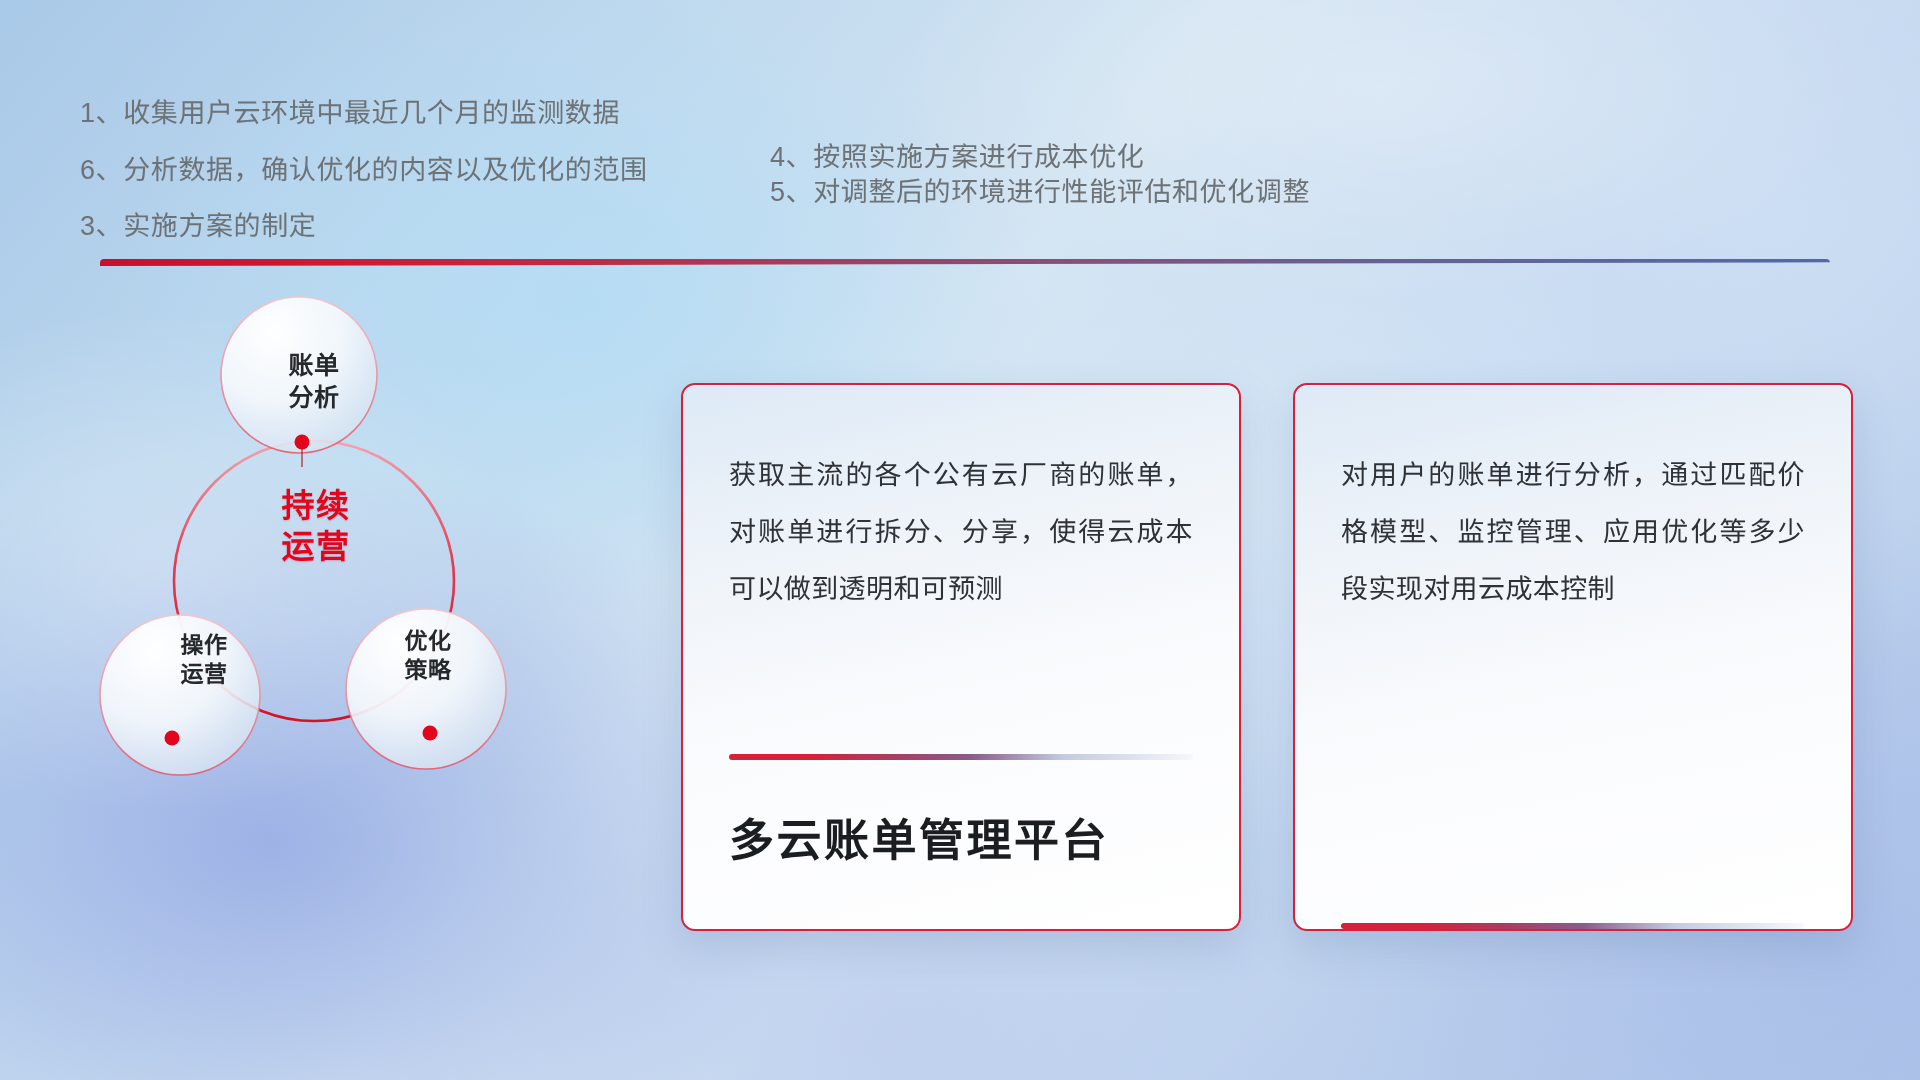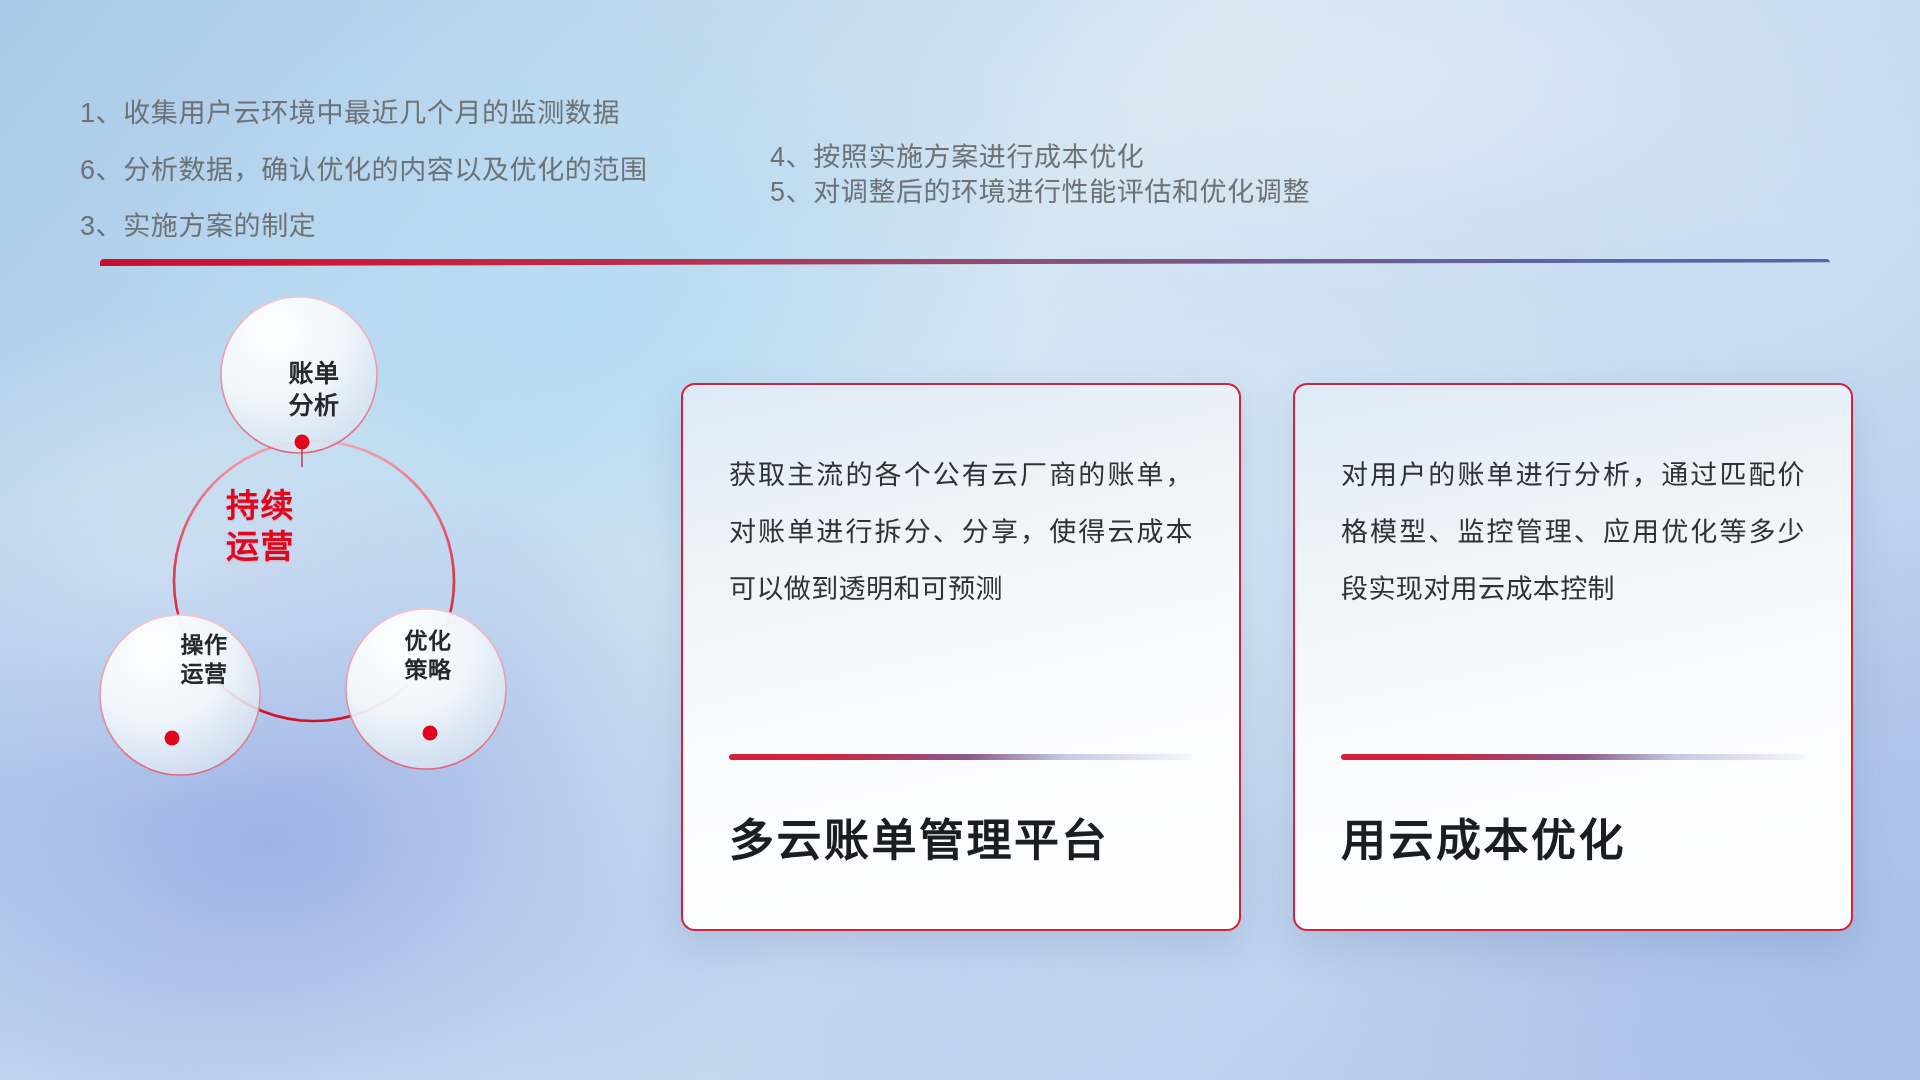--- a/index.html
+++ b/index.html
@@ -84,27 +84,28 @@
   .venn-label {
     position: absolute;
     text-align: center;
     color: #26292c;
     font-weight: 700;
     font-size: 25px;
     line-height: 1.28;
     white-space: pre-line;
     letter-spacing: 0.5px;
   }
-  .venn-label.top    { left: 148px; top: 72px;  width: 160px; }
+  .venn-label.top    { left: 148px; top: 64px;  width: 160px; }
   .venn-label.bleft  { left: 38px;  top: 346px; width: 160px; font-size: 23px; }
   .venn-label.bright { left: 262px; top: 342px; width: 160px; font-size: 23px; }
 
   .venn-center {
     position: absolute;
     left: 140px; top: 200px; width: 180px;
+    text-align: center;
     color: #e3051b;
     font-weight: 900;
     font-size: 33px;
     line-height: 1.25;
     white-space: pre-line;
     letter-spacing: 1.5px;
     text-shadow: 0 1px 2px rgba(190,0,20,0.22);
   }
 
   
@@ -226,18 +227,17 @@
 
     <div class="card">
       <div class="card-body">获取主流的各个公有云厂商的账单，对账单进行拆分、分享，使得云成本可以做到透明和可预测</div>
       <div class="card-rule"></div>
       <div class="card-title">多云账单管理平台</div>
     </div>
 
     <div class="card">
       <div class="card-body">对用户的账单进行分析，通过匹配价格模型、监控管理、应用优化等多少段实现对用云成本控制</div>
       <div class="card-rule"></div>
-      <div class="card-title">用云成本优化</div>
     </div>
 
   </div>
 
 </div>
 
 </body></html>

